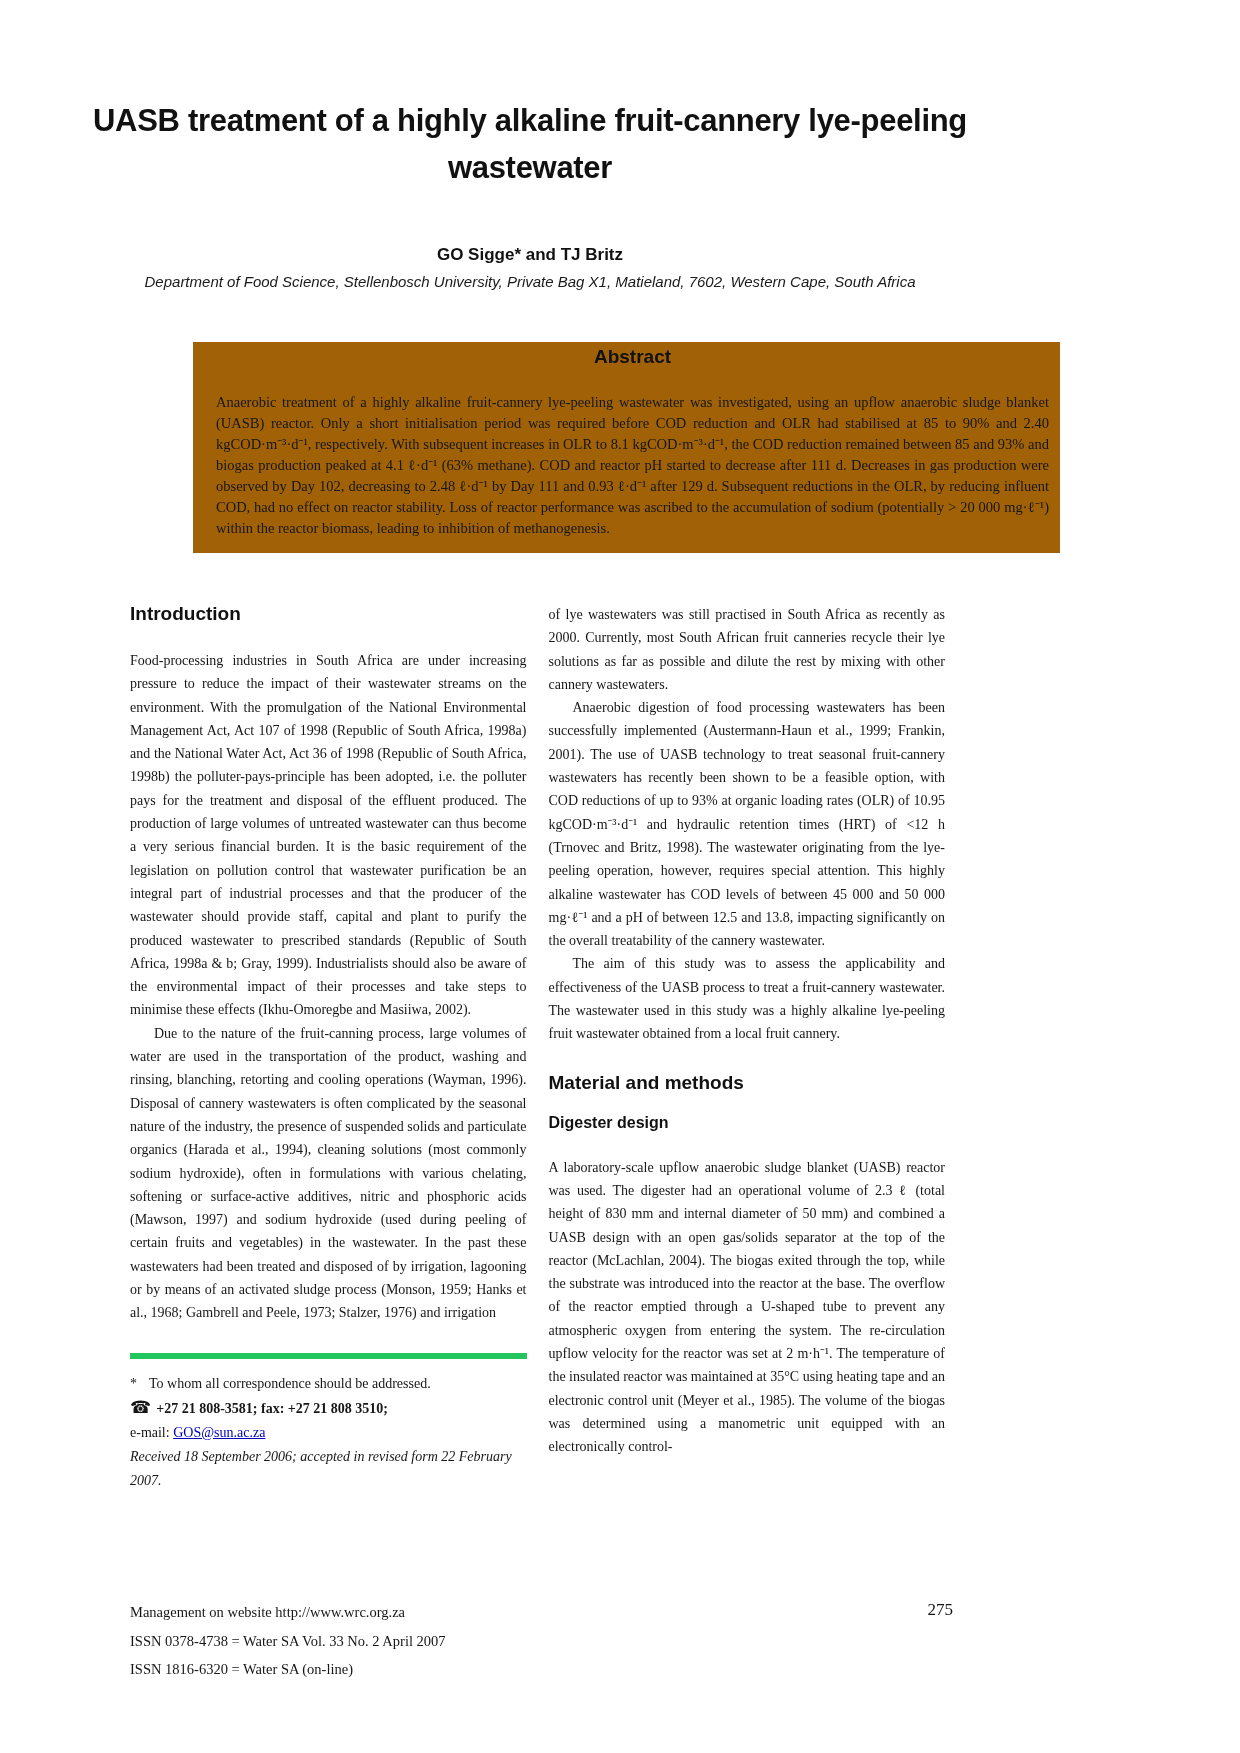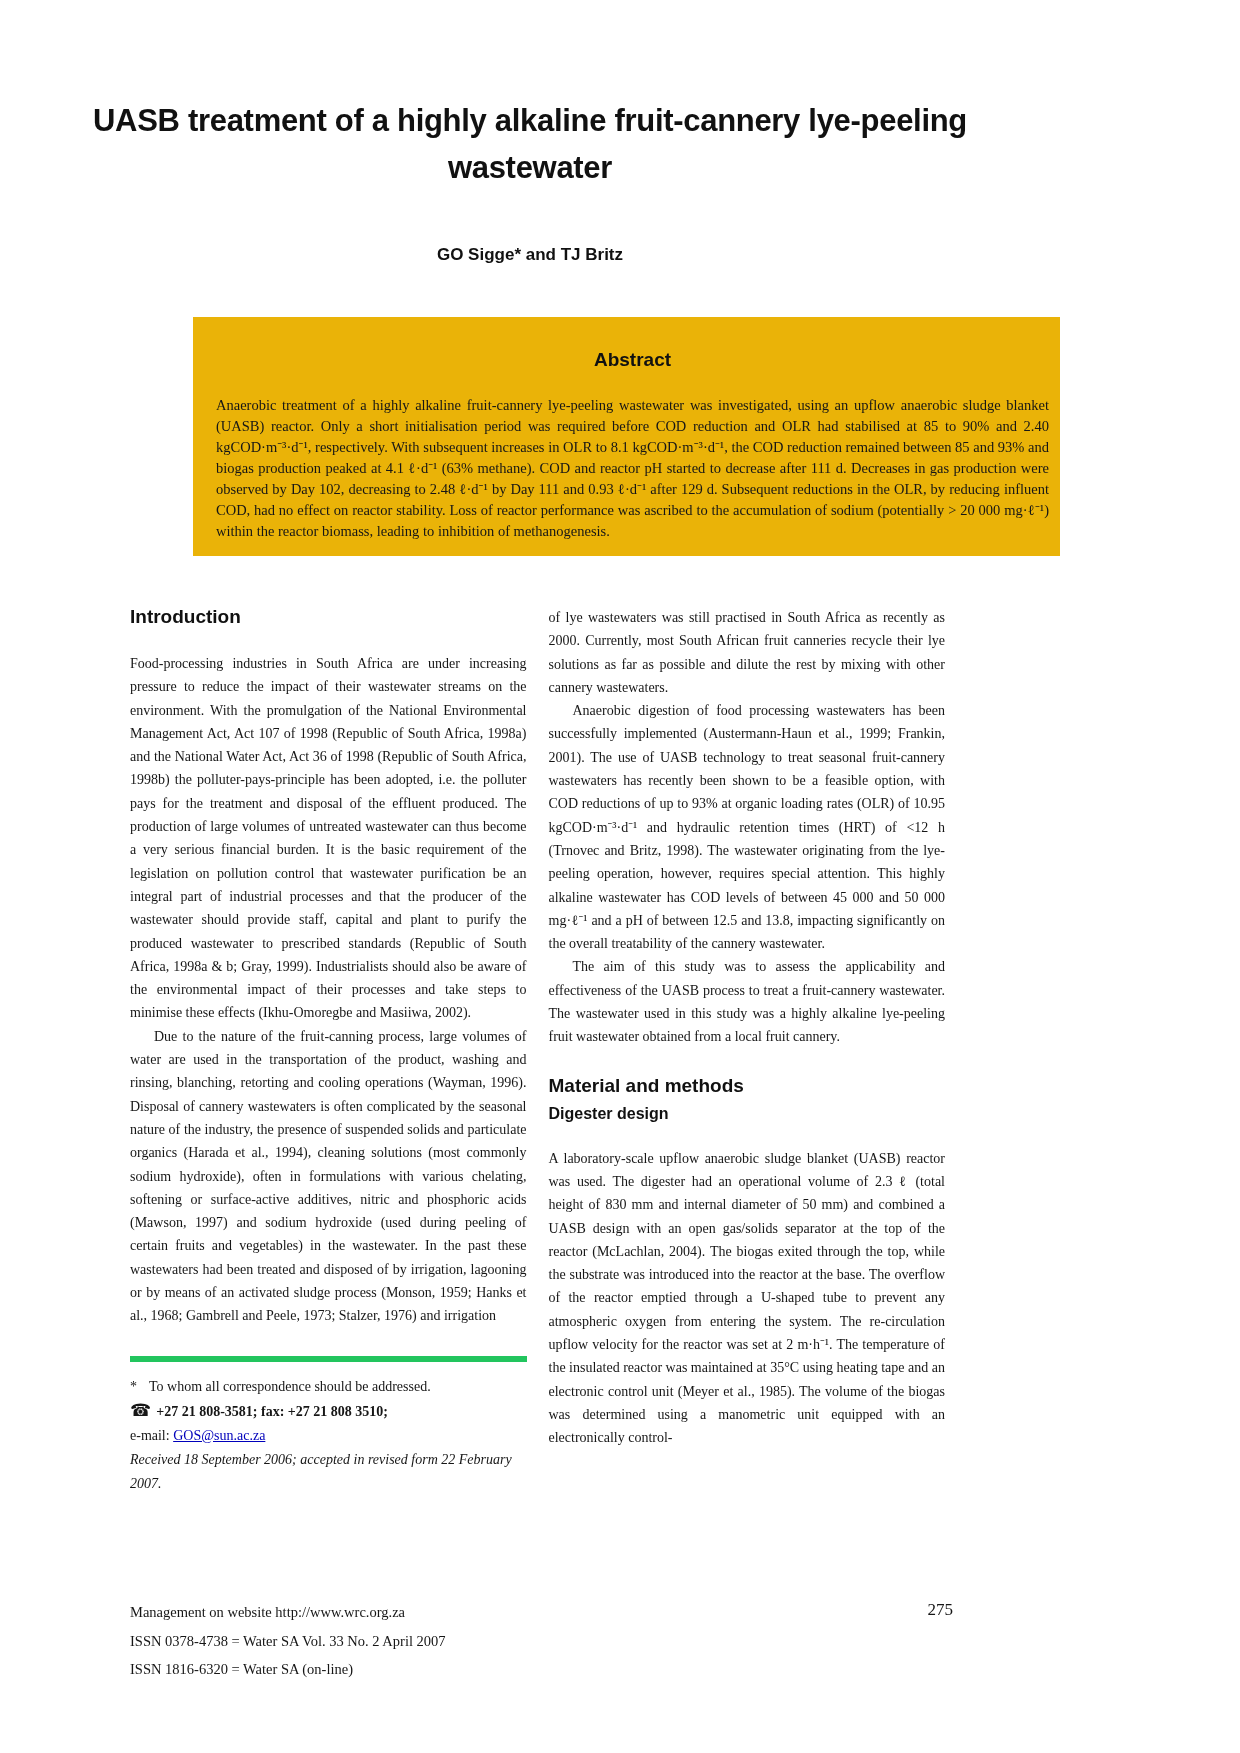--- a/index.html
+++ b/index.html
@@ -37,22 +37,22 @@
     margin-top: 8px;
     text-align: center;
     font-family: "Liberation Sans", sans-serif;
     font-style: italic;
     font-size: 15px;
     color: #1a1a1a;
   }
   .abstract {
     margin: 52px 0 0 193px;
     width: 882px;
-    background: #eab308;
-    padding: 32px 26px 14px 23px;
+    background: #a16207;
+    padding: 4px 26px 14px 23px;
   }
   .abstract-heading {
     margin: 0;
     text-align: center;
     font-family: "Liberation Sans", sans-serif;
     font-size: 19px;
     font-weight: 700;
     color: #111111;
   }
   .abstract-body {
@@ -74,21 +74,21 @@
   .col { flex: 1 1 0; min-width: 0; }
   .h-section {
     margin: 0 0 24px 0;
     font-family: "Liberation Sans", sans-serif;
     font-size: 19px;
     font-weight: 700;
     color: #111111;
   }
   .h-section.mm { margin: 26px 0 0 0; }
   .h-sub {
-    margin: 8px 0 24px 0;
+    margin: 20px 0 24px 0;
     font-family: "Liberation Sans", sans-serif;
     font-size: 16px;
     font-weight: 700;
     color: #111111;
   }
   .body-p {
     margin: 0;
     font-size: 14px;
     line-height: 23.3px;
     text-align: justify;
@@ -133,20 +133,21 @@
   }
 </style>
 </head>
 <body>
 
 <div class="page">
 
   <h1 class="title">UASB treatment of a highly alkaline fruit-cannery lye-peeling wastewater</h1>
 
   <div class="authors">GO Sigge* and TJ Britz</div>
+  <div class="affiliation">Department of Food Science, Stellenbosch University, Private Bag X1, Matieland, 7602, Western Cape, South Africa</div>
 
   <section class="abstract">
     <h2 class="abstract-heading">Abstract</h2>
     <p class="abstract-body">Anaerobic treatment of a highly alkaline fruit-cannery lye-peeling wastewater was investigated, using an upflow anaerobic sludge blanket (UASB) reactor. Only a short initialisation period was required before COD reduction and OLR had stabilised at 85 to 90% and 2.40 kgCOD·m⁻³·d⁻¹, respectively. With subsequent increases in OLR to 8.1 kgCOD·m⁻³·d⁻¹, the COD reduction remained between 85 and 93% and biogas production peaked at 4.1 ℓ·d⁻¹ (63% methane). COD and reactor pH started to decrease after 111 d. Decreases in gas production were observed by Day 102, decreasing to 2.48 ℓ·d⁻¹ by Day 111 and 0.93 ℓ·d⁻¹ after 129 d. Subsequent reductions in the OLR, by reducing influent COD, had no effect on reactor stability. Loss of reactor performance was ascribed to the accumulation of sodium (potentially &gt; 20 000 mg·ℓ⁻¹) within the reactor biomass, leading to inhibition of methanogenesis.</p>
   </section>
 
   <div class="columns">
 
     <div class="col">
       <h3 class="h-section">Introduction</h3>

